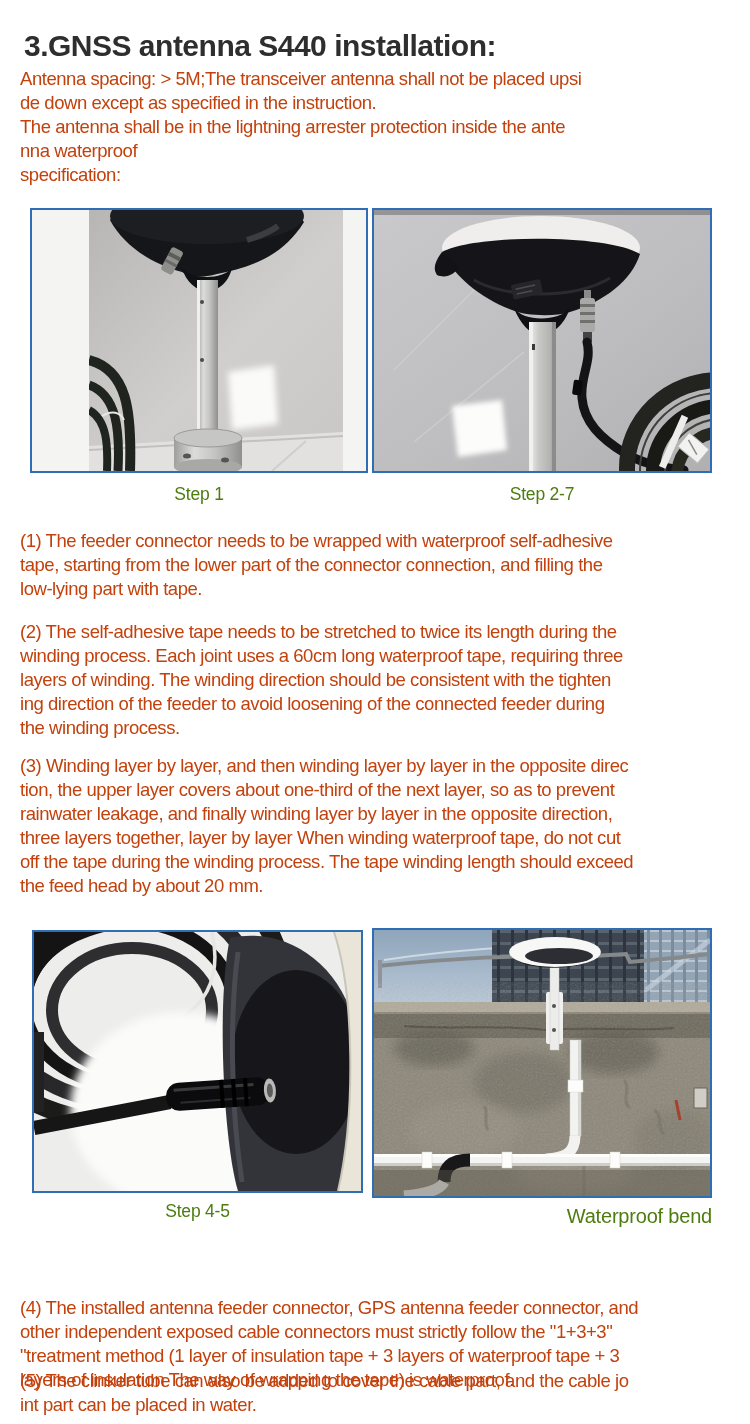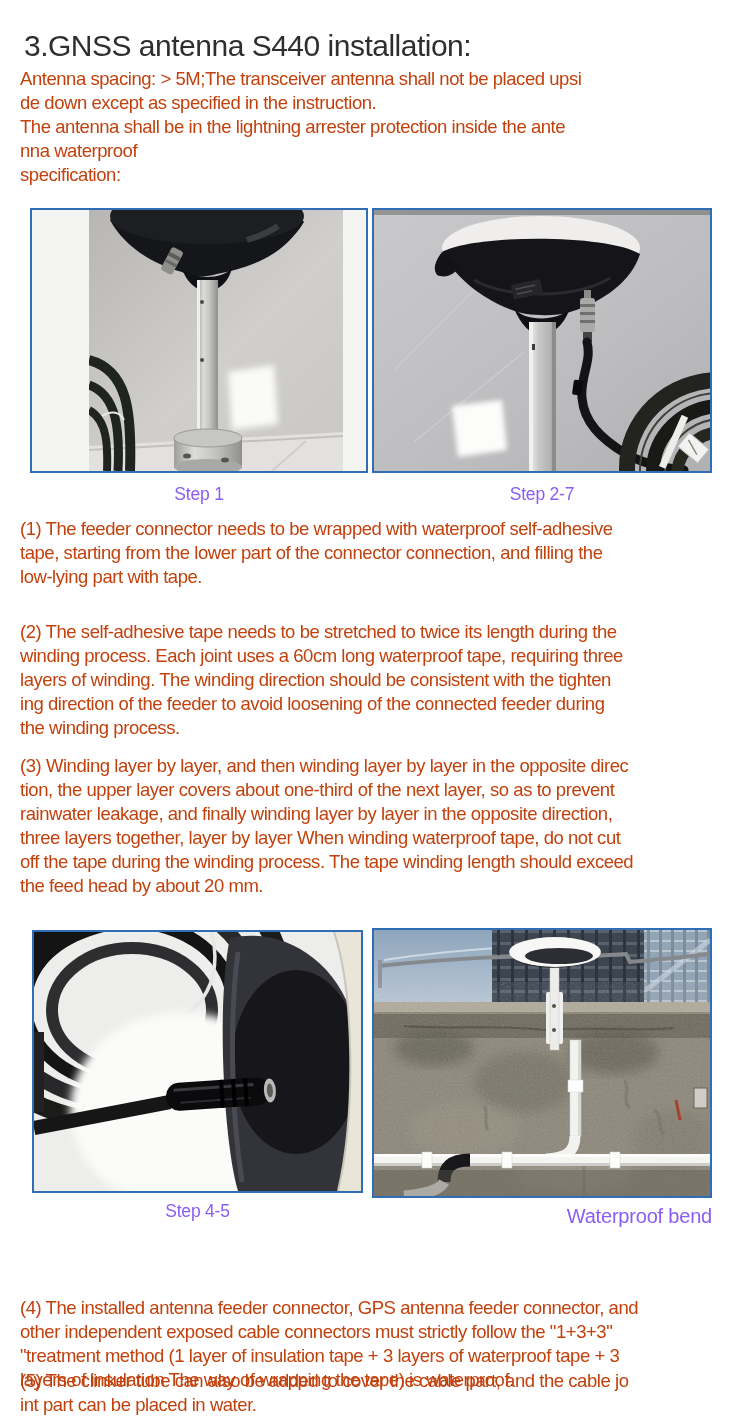--- a/index.html
+++ b/index.html
@@ -1,24 +1,24 @@
 <!DOCTYPE html>
 <html><head>
 <meta charset="utf-8">
 <style>
   html,body{margin:0;padding:0;background:#ffffff;}
   #page{position:relative;width:750px;height:1424px;background:#ffffff;overflow:hidden;
         font-family:"Liberation Sans","DejaVu Sans",sans-serif;color:#3c3c3c;}
   .page-title{position:absolute;left:24px;top:26px;margin:0;font-size:30px;line-height:40px;
-        font-weight:400;color:#2e2e2e;letter-spacing:-0.5px;}
+        font-weight:700;color:#2e2e2e;letter-spacing:-0.5px;}
   .text{position:absolute;left:20px;width:706px;font-size:18.5px;line-height:24px;
         letter-spacing:-0.45px;white-space:pre-line;color:#c2410c;}
   .frame{position:absolute;border:2px solid #2f6db5;background:#f4f4f3;box-sizing:border-box;}
   .frame svg{display:block;width:100%;height:100%;}
-  .caption{position:absolute;text-align:center;font-size:17.5px;line-height:22px;color:#8b5cf6;letter-spacing:-0.2px;}
+  .caption{position:absolute;text-align:center;font-size:17.5px;line-height:22px;color:#4d7c0f;letter-spacing:-0.2px;}
   .caption.big{font-size:20px;text-align:right;}
 </style>
 </head>
 <body>
 
 <div id="page">
 
   <h1 class="page-title">3.GNSS antenna S440 installation:</h1>
 
   <div class="text" style="top:67px;">Antenna spacing: &gt; 5M;The transceiver antenna shall not be placed upsi
@@ -141,21 +141,21 @@
       <g transform="rotate(40 318 238)">
         <rect x="306" y="228" width="26" height="18" fill="#f2f2f0" stroke="#b9b9b7"></rect>
         <path d="M310,234 l16,6" stroke="#8a8a88" stroke-width="1.5" fill="none"></path>
       </g>
     </svg>
   </div>
 
   <div class="caption" style="left:30px;top:483px;width:338px;">Step 1</div>
   <div class="caption" style="left:372px;top:483px;width:340px;">Step 2-7</div>
 
-  <div class="text" style="top:517px;">(1) The feeder connector needs to be wrapped with waterproof self-adhesive
+  <div class="text" style="top:529px;">(1) The feeder connector needs to be wrapped with waterproof self-adhesive
 tape, starting from the lower part of the connector connection, and filling the
 low-lying part with tape.</div>
   <div class="text" style="top:620px;">(2) The self-adhesive tape needs to be stretched to twice its length during the
 winding process. Each joint uses a 60cm long waterproof tape, requiring three
 layers of winding. The winding direction should be consistent with the tighten
 ing direction of the feeder to avoid loosening of the connected feeder during
 the winding process.</div>
   <div class="text" style="top:754px;">(3) Winding layer by layer, and then winding layer by layer in the opposite direc
 tion, the upper layer covers about one-third of the next layer, so as to prevent
 rainwater leakage, and finally winding layer by layer in the opposite direction,

